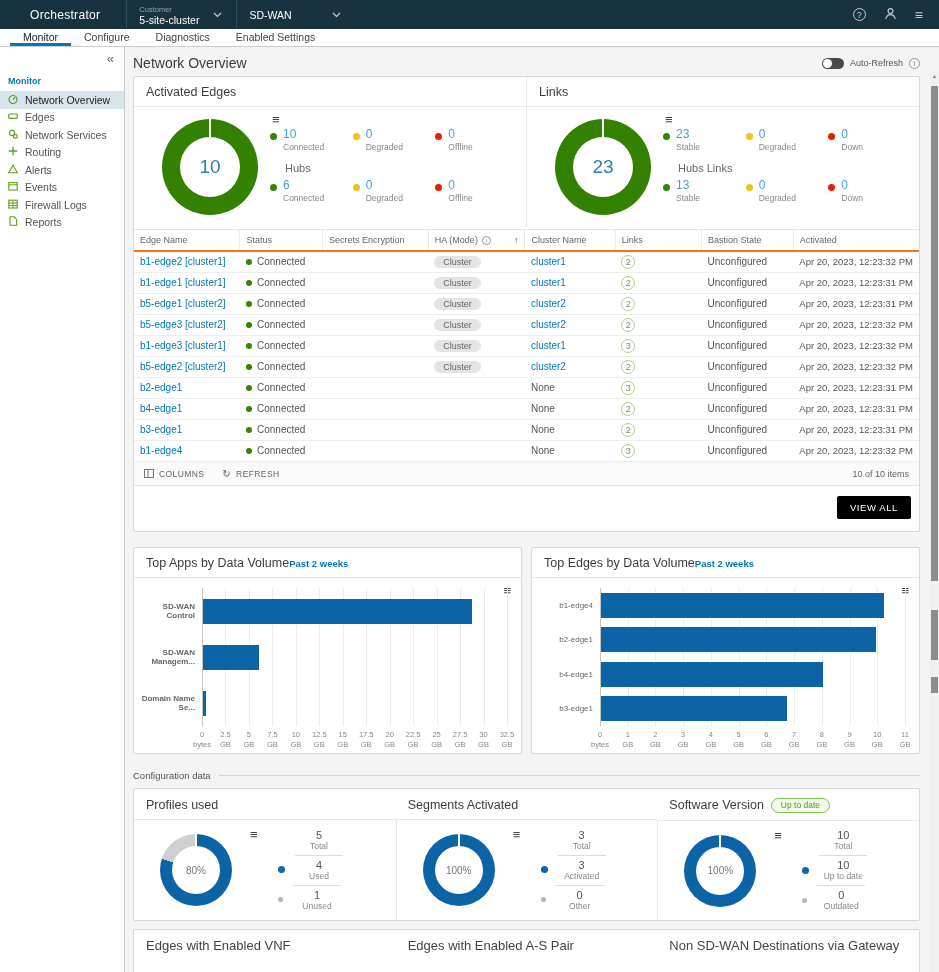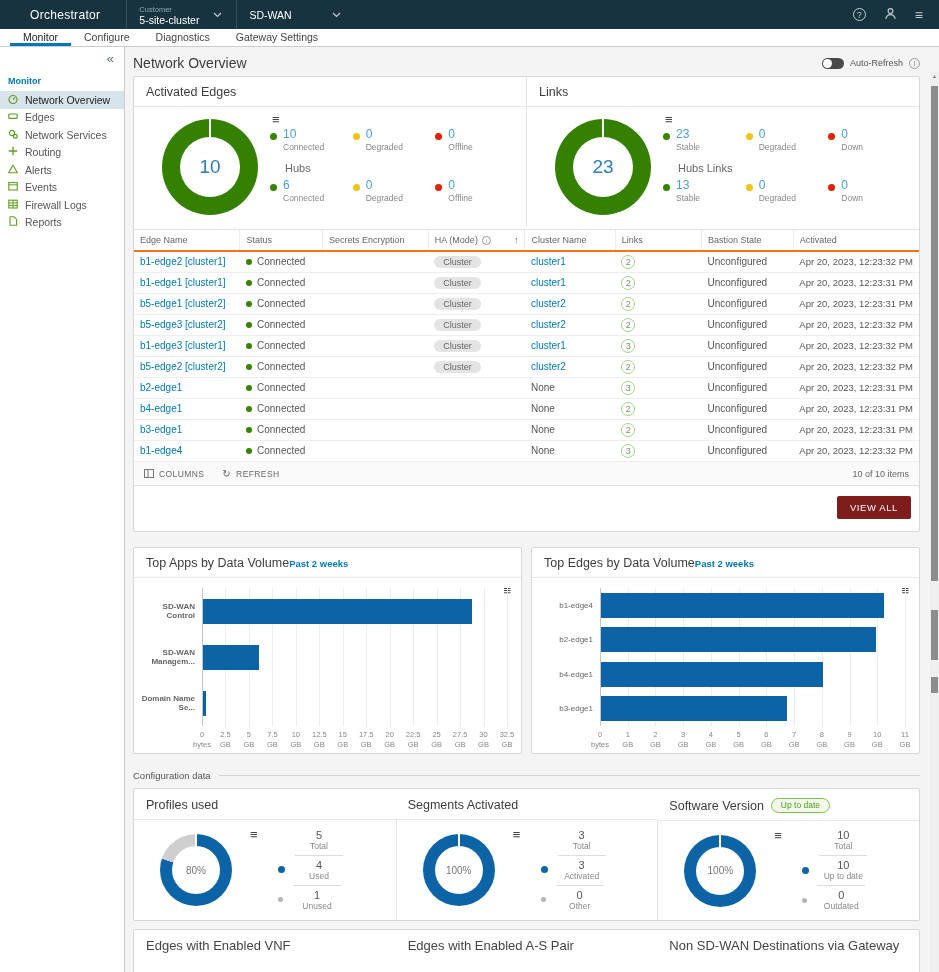--- a/index.html
+++ b/index.html
@@ -79,21 +79,21 @@
   .lcircle{display:inline-block;width:14px;height:14px;line-height:13px;text-align:center;border:1px solid #a5d383;border-radius:50%;font-size:9px;color:#7d8d72}
   .status-dot{display:inline-block;width:6px;height:6px;border-radius:50%;background:#368400;margin-right:5px;vertical-align:middle}
   .ha-th{display:flex;align-items:flex-end;gap:4px}
   .ha-th .sort{margin-left:auto;color:#666;font-size:9px}
   td.ts{font-size:9.5px}
 
   .grid-footer{display:flex;align-items:center;gap:18px;background:#fafafa;border-bottom:1px solid #e3e3e3;padding:6px 10px;font-size:8.5px;color:#666}
   .gf-btn{display:flex;gap:5px;align-items:center;cursor:pointer;letter-spacing:.4px}
   .gf-right{margin-left:auto;font-size:9px;color:#666}
   .viewall-row{display:flex;justify-content:flex-end;padding:10px 8px 12px}
-  .viewall{background:#7f1d1d;color:#fff;font-size:9.5px;letter-spacing:.6px;padding:6px 13px;border:none;border-radius:2px;cursor:pointer}
+  .viewall{background:#000000;color:#fff;font-size:9.5px;letter-spacing:.6px;padding:6px 13px;border:none;border-radius:2px;cursor:pointer}
 
   
   .charts-row{display:flex;gap:9px;margin-top:15px}
   .chart-card{flex:1;height:207px;display:flex;flex-direction:column;min-width:0}
   .chart-head{display:flex;align-items:center;padding:8px 12px 7px;border-bottom:1px solid #e8e8e8}
   .chart-title{font-size:12.5px;color:#3c3c3c}
   .range-link{font-size:9.5px;color:#0079b8;font-weight:bold}
   .chart-body{flex:1;display:flex;position:relative;padding:10px 14px 0 4px}
   .chart-body > .burger{position:absolute;top:6px;right:10px}
   .ylabels{width:64px;flex:none}
@@ -103,21 +103,21 @@
   .gridline.zero{background:#c4c4c4}
   .bar{position:absolute;left:1px;background:#0c63a6}
   .xtick{position:absolute;top:142px;transform:translateX(-50%);font-size:7.5px;color:#888;line-height:1.3;white-space:pre;text-align:center}
 
   
   .cfg-row{display:flex;align-items:center;gap:8px;margin:16px 0 7px}
   .cfg-label{font-size:9.5px;color:#555;flex:none}
   .cfg-line{flex:1;height:1px;background:#d4d4d4}
   .config-card{display:flex;height:133px}
   .cfg-sec{flex:1;display:flex;flex-direction:column;min-width:0}
-  .cfg-head{font-size:12.5px;color:#3c3c3c;padding:9px 12px 7px;border-bottom:1px solid #e8e8e8;display:flex;align-items:flex-end;gap:7px;white-space:nowrap}
+  .cfg-head{font-size:12.5px;color:#3c3c3c;padding:9px 12px 7px;border-bottom:1px solid #e8e8e8;display:flex;align-items:flex-start;gap:7px;white-space:nowrap}
   .cfg-body{flex:1;display:flex;align-items:center;position:relative;padding-left:26px}
   .cfg-sec + .cfg-sec .cfg-body{border-left:1px solid #e5e5e5}
   .cfg-donut{width:72px;height:72px}
   .cfg-donut .hole{left:12px;top:12px;right:12px;bottom:12px}
   .cfg-donut .notch{height:12px}
   .cfg-pct{font-size:10px;color:#777}
   .cfg-body > .burger{position:absolute;left:116px;top:8px}
   .cfg-stats{display:flex;flex-direction:column;margin-left:46px;padding:0}
   .cfg-stats .stat{align-items:center;gap:10px}
   .cfg-stats .dot{margin-top:0}
@@ -170,21 +170,21 @@
           <path d="M1.8 12c.6-3 2.4-4.4 4.7-4.4s4.1 1.4 4.7 4.4" fill="none" stroke="#c2ccd1" stroke-width="1.1"></path>
         </svg></span>
     <span class="ticon">≡</span>
   </div>
 </header>
 
 <nav class="tabbar">
   <span class="tab active">Monitor</span>
   <span class="tab">Configure</span>
   <span class="tab">Diagnostics</span>
-  <span class="tab">Gateway Settings</span>
+  <span class="tab">Enabled Settings</span>
 </nav>
 
 <div class="page-body">
 
   <aside class="sidebar">
     <span class="collapse">«</span>
     <div class="side-sec">Monitor</div>
     <div id="side-items">
         <div class="side-item active">
           <span><svg width="10" height="10" viewBox="0 0 10 10">

